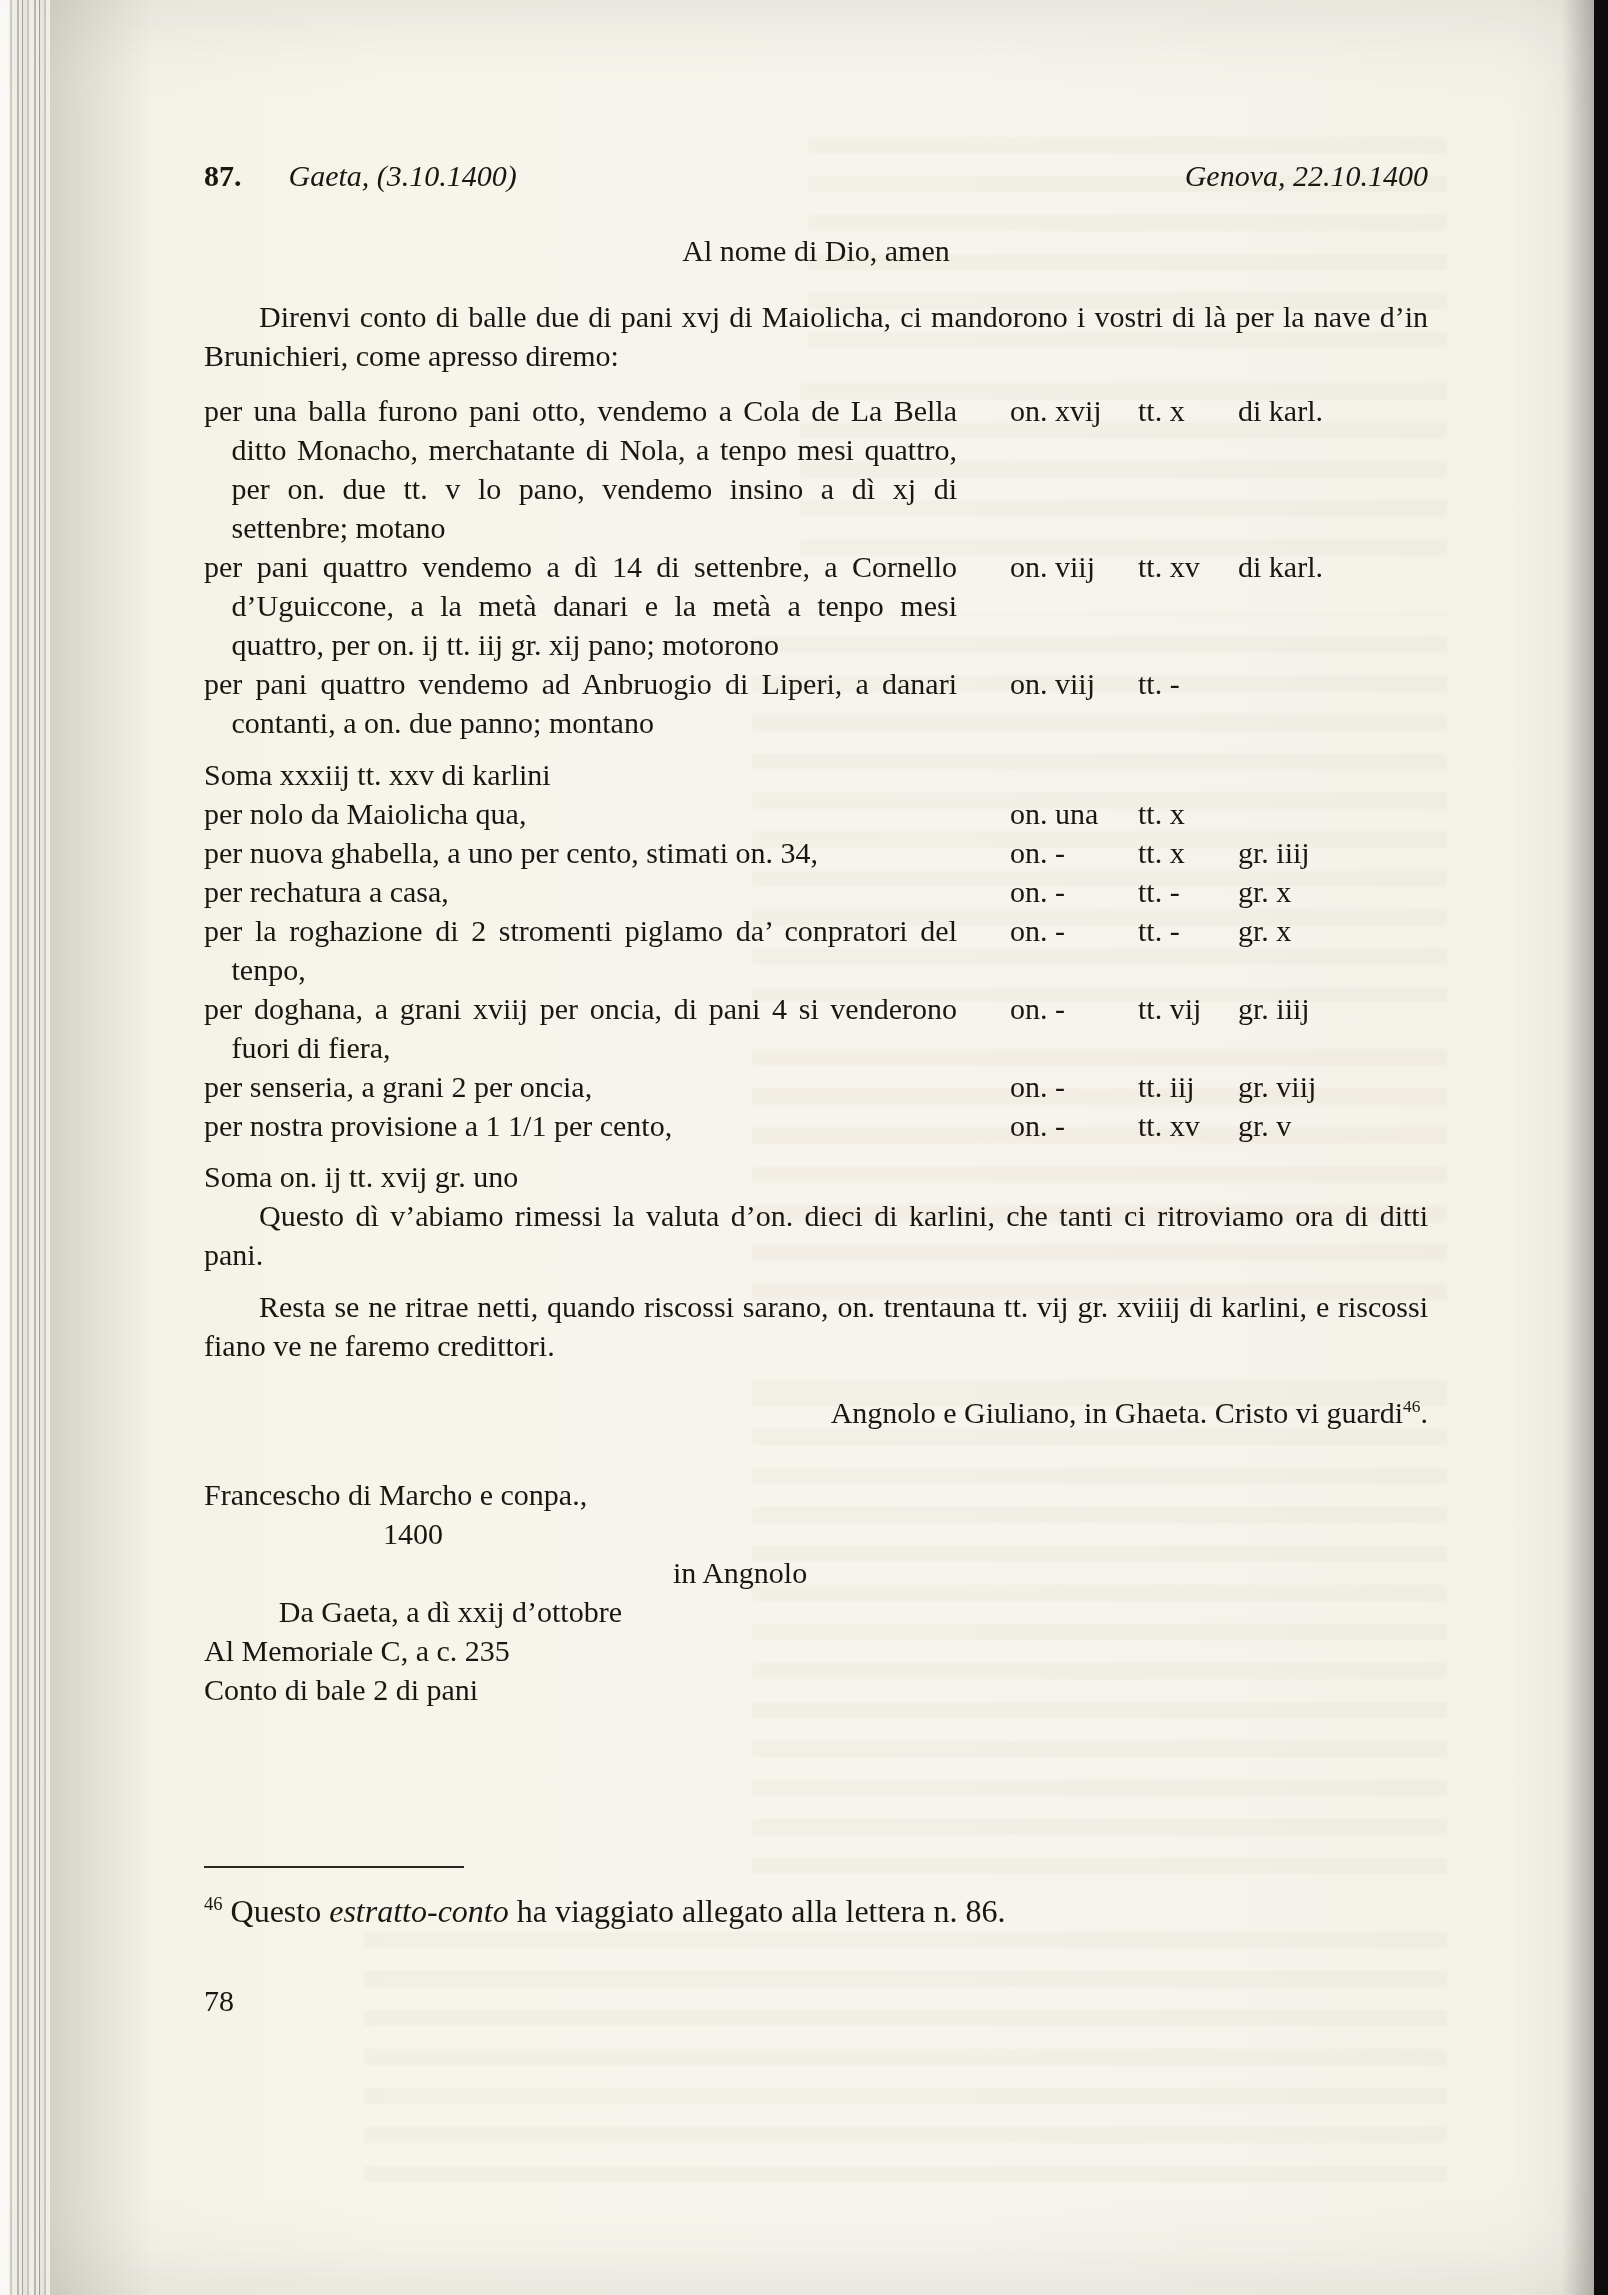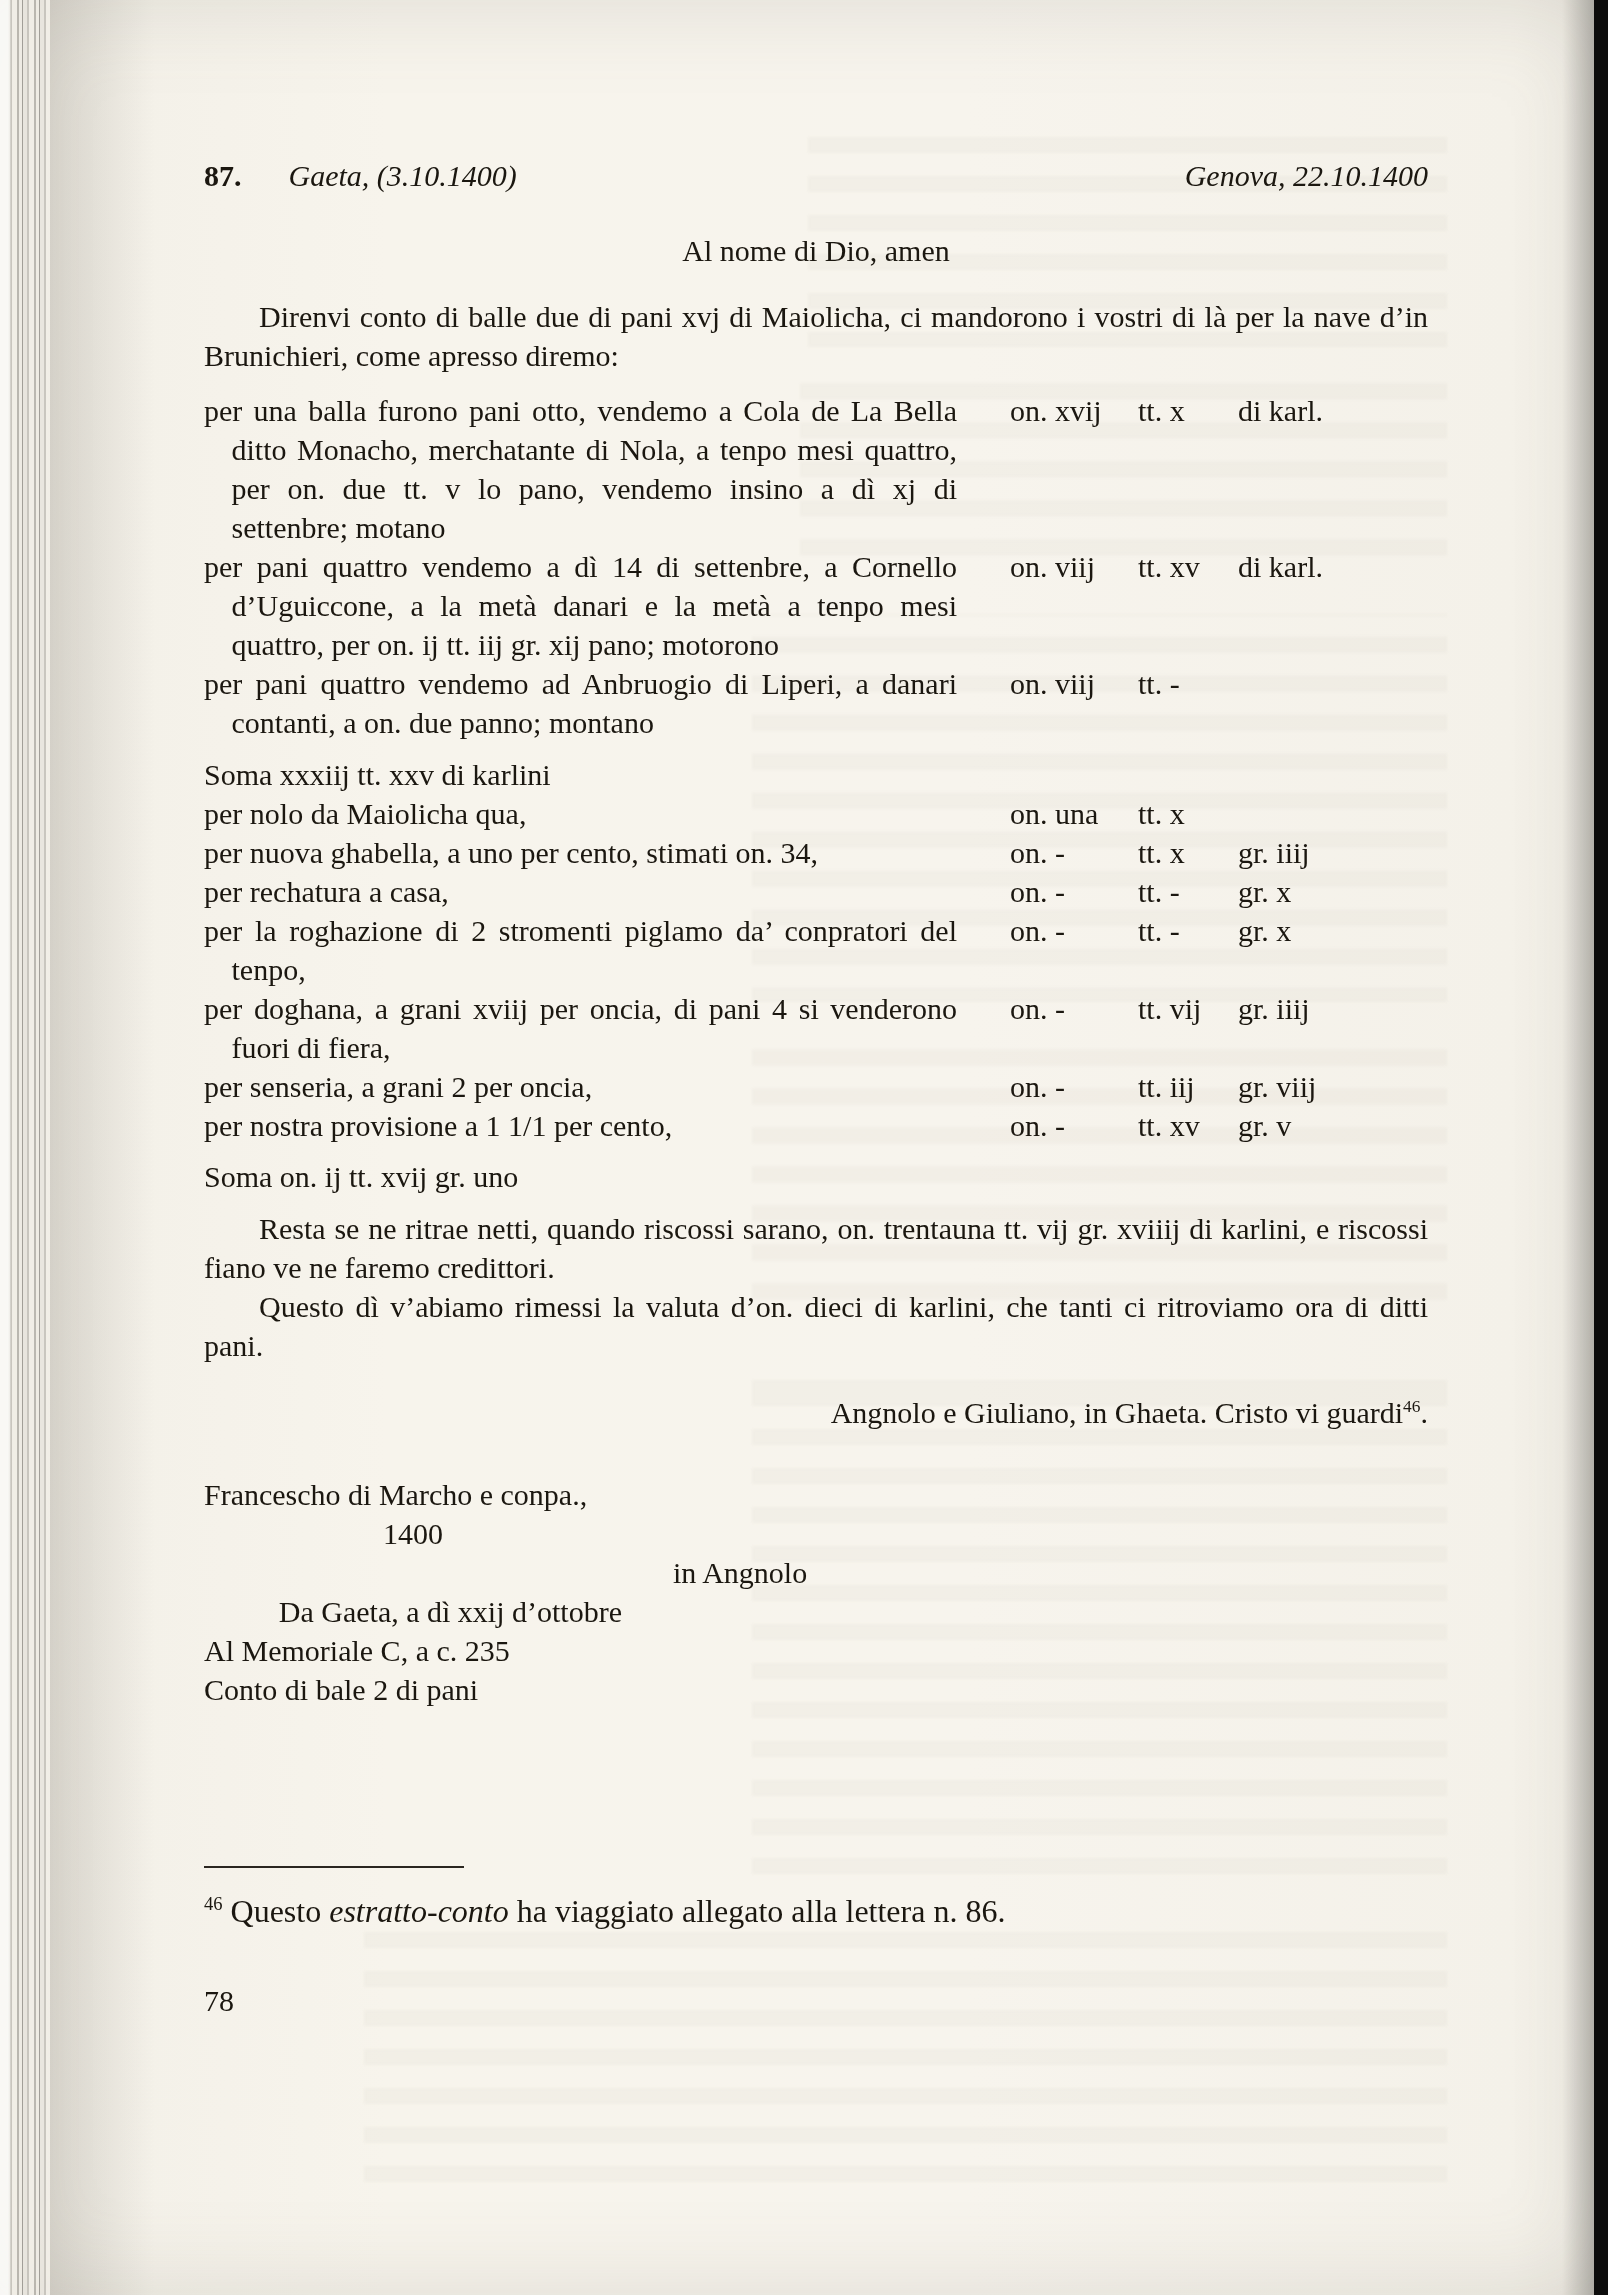--- a/index.html
+++ b/index.html
@@ -205,22 +205,22 @@
         <div class="amts">
           <span class="c-on">on. -</span>
           <span class="c-tt">tt. xv</span>
           <span class="c-gr">gr. v</span>
         </div>
       </div>
     </div>
 
     <div class="soma soma-2">Soma on. ij tt. xvij gr. uno</div>
 
+    <p class="body-par">Questo dì v’abiamo rimessi la valuta d’on. dieci di karlini, che tanti ci ritroviamo ora di ditti pani.</p>
     <p class="body-par closing-1">Resta se ne ritrae netti, quando riscossi sarano, on. trentauna tt. vij gr. xviiij di karlini, e riscossi fiano ve ne faremo credittori.</p>
-    <p class="body-par">Questo dì v’abiamo rimessi la valuta d’on. dieci di karlini, che tanti ci ritroviamo ora di ditti pani.</p>
 
     <div class="signature">
       <span>Angnolo e Giuliano, in Ghaeta. Cristo vi guardi</span><sup>46</sup><span>.</span>
     </div>
 
     <div class="address">
       <div class="addr-row">
         <span>Francescho di Marcho e conpa.,</span>
         <span class="addr-right center">1400</span>
       </div>

